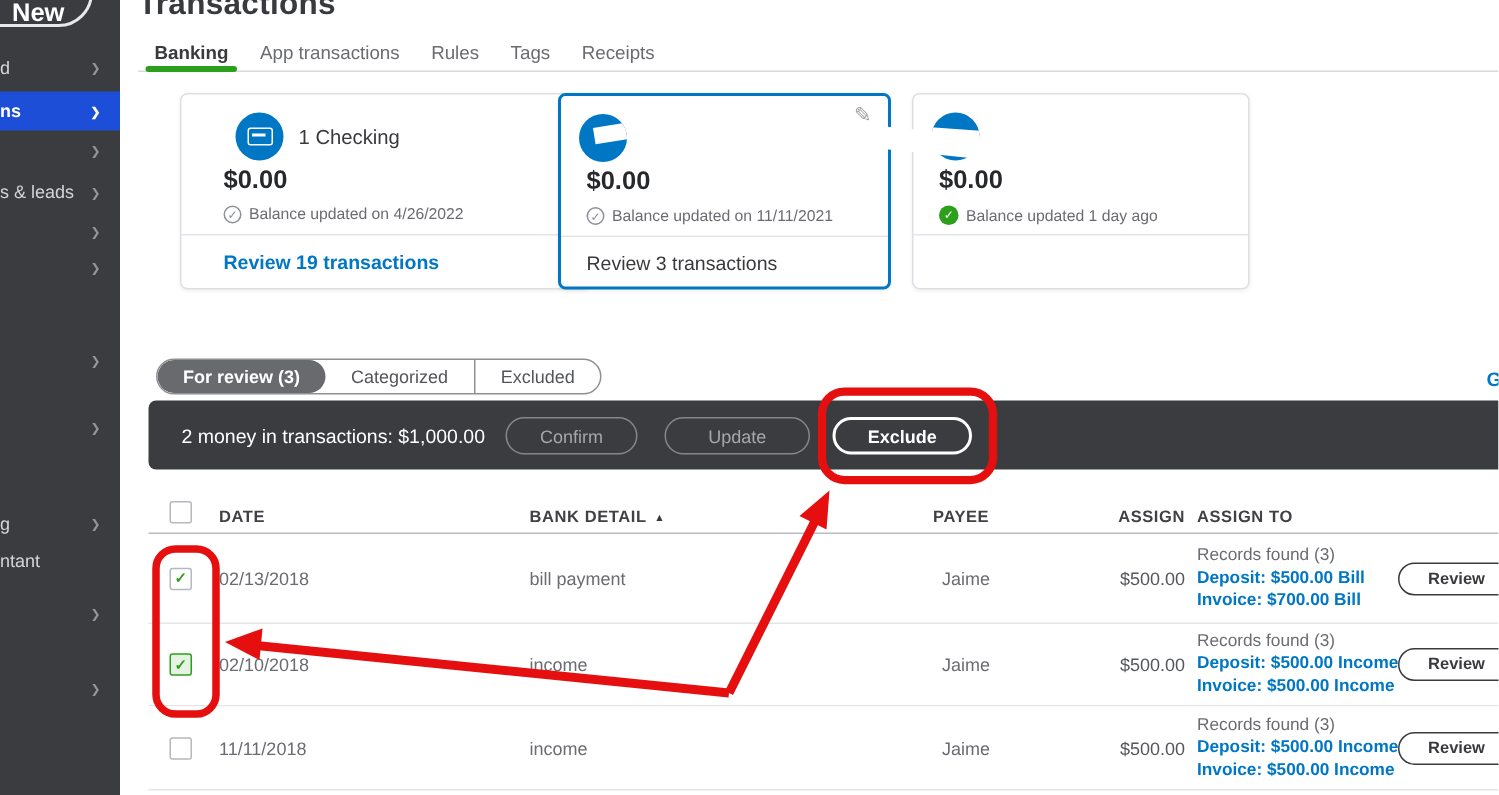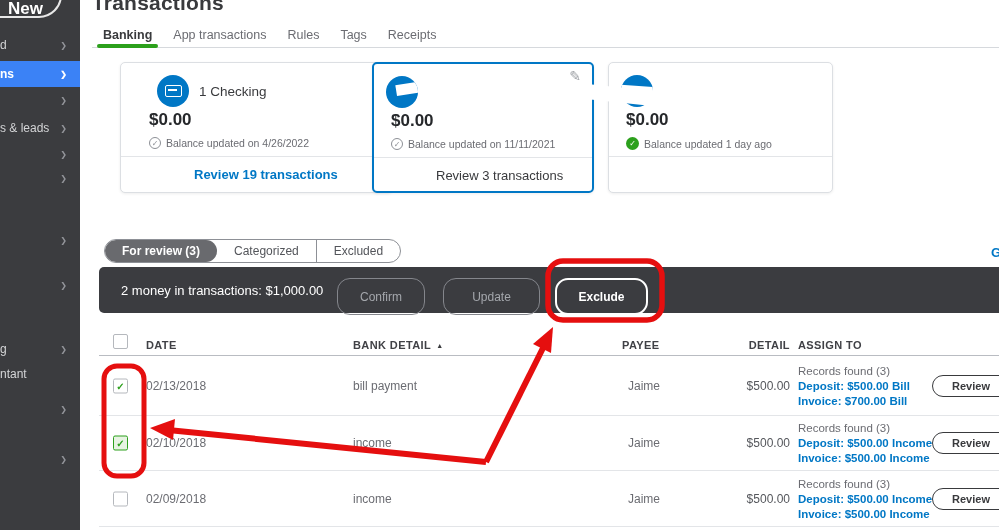--- a/index.html
+++ b/index.html
@@ -11,21 +11,21 @@
 
   
   .sidebar { position:absolute; left:0; top:0; width:80px; height:530px; background:#3b3c3f; z-index:2; }
   .new-btn { position:absolute; left:-44px; top:-28px; width:106px; height:46px;
              border:2px solid #e8e8e8; border-radius:23px; }
   .new-btn-label { position:absolute; left:8px; top:-1px; color:#fff; font-weight:bold; font-size:17px; }
   .sb-item { position:absolute; left:0; width:80px; height:26px; display:flex; align-items:center;
              color:#d4d5d7; font-size:12px; }
   .sb-item .sb-label { white-space:nowrap; }
   .sb-item .chev { position:absolute; right:13px; color:#93959a; font-size:8px; }
-  .sb-item.active { background:#3b82f6; color:#fff; font-weight:bold; }
+  .sb-item.active { background:#1d4ed8; color:#fff; font-weight:bold; }
   .sb-item.active .chev { color:#fff; }
 
   
   .page-title { position:absolute; left:92px; top:-9px; font-size:21px; font-weight:bold; letter-spacing:.2px; }
   .tabbar { position:absolute; left:92px; top:28px; width:907px; height:20px;
             border-bottom:1px solid #d6d9dd; display:flex; gap:15px; padding-left:8px;
             font-size:12.5px; color:#6b6c72; }
   .tab { position:relative; padding:0 3px; display:flex; align-items:flex-start; cursor:default; }
   .tab.active { color:#393a3d; font-weight:bold; }
   .tab.active::after { content:""; position:absolute; left:-3px; right:-3px; bottom:-1px; height:4px;
@@ -56,40 +56,40 @@
   .c1 .card-balance, .c1 .card-status, .c1 .card-action { left:28px; }
   .c2 .card-balance, .c2 .card-status, .c2 .card-action { left:17px; }
   .c3 .card-balance, .c3 .card-status { left:17px; }
   .ic-check-outline { width:12px; height:12px; border:1px solid #8d9096; border-radius:50%;
                       display:inline-flex; align-items:center; justify-content:center;
                       font-size:8px; color:#8d9096; flex:0 0 auto; }
   .ic-check-green { width:13px; height:13px; background:#2ca01c; border-radius:50%;
                     display:inline-flex; align-items:center; justify-content:center;
                     font-size:8px; color:#fff; flex:0 0 auto; }
   .card-divider { position:absolute; left:0; right:0; top:93px; border-top:1px solid #e3e5e8; }
-  .card-action { position:absolute; top:104px; font-size:13px;margin-left:45px; }
+  .card-action { position:absolute; top:104px; font-size:13px; }
   .c1 .card-action { color:#0077c5; font-weight:bold; }
   .c2 .card-action { color:#393a3d; }
   .pencil { position:absolute; right:11px; top:4px; font-size:14px; color:#9a9da2; z-index:4; }
   .streak { position:absolute; left:558px; top:81px; width:124px; height:15px; background:#fff;
             transform:rotate(6deg); transform-origin:left center; z-index:3; }
 
   
   .seg-control { position:absolute; left:104px; top:239px; height:24px; display:flex;
                  border:1px solid #8d9096; border-radius:13px; background:#fff;
                  font-size:12px; color:#53555a; z-index:1; overflow:hidden; }
   .seg { padding:0 17px; display:flex; align-items:center; border-right:1px solid #8d9096; }
   .seg:last-child { border-right:none; }
   .seg.active { background:#696a6e; color:#fff; font-weight:bold; border-radius:13px; border-right:none; }
 
   
   .bulkbar { position:absolute; left:99px; top:267px; width:900px; height:46px; background:#3b3c40;
              border-radius:5px 0 0 5px; z-index:1; }
   .bulk-summary { position:absolute; left:22px; top:16px; color:#fff; font-size:13px; }
-  .bulk-btn { position:absolute; top:11px; height:37px; border-radius:13px; background:transparent;
+  .bulk-btn { position:absolute; top:11px; height:25px; border-radius:13px; background:transparent;
               font-size:12px; display:flex; align-items:center; justify-content:center;
               font-family:"Liberation Sans",sans-serif; }
   .bulk-btn.dim { border:1px solid #84868c; color:#a4a7ac; }
   .bulk-btn.confirm { left:238px; width:88px; }
   .bulk-btn.update  { left:344px; width:97px; }
   .bulk-btn.exclude { left:456px; width:93px; border:2px solid #fff; color:#fff; font-weight:bold; }
 
   
   .thead { position:absolute; left:99px; top:332px; width:900px; height:24px;
            border-bottom:1px solid #b9bcc2; font-size:11px; font-weight:bold;
@@ -249,21 +249,21 @@
       <span class="cb">
         <span class="mark">✓</span>
       </span>
     </div>
   <div class="h-date">DATE</div>
   <div class="h-detail">
     <span>BANK DETAIL</span>
     <span class="sort">▲</span>
   </div>
   <div class="h-payee">PAYEE</div>
-  <div class="h-amount">DETAIL</div>
+  <div class="h-amount">ASSIGN</div>
   <div class="h-assign">ASSIGN TO</div>
 </div>
 
 <div class="trow r1">
   <div class="cell c-cb">
       <span class="cb checked">
         <span class="mark">✓</span>
       </span>
     </div>
   <div class="cell c-date">02/13/2018</div>
@@ -295,21 +295,21 @@
   </div>
   <button class="review-btn">Review</button>
 </div>
 
 <div class="trow r3">
   <div class="cell c-cb">
       <span class="cb">
         <span class="mark">✓</span>
       </span>
     </div>
-  <div class="cell c-date">02/09/2018</div>
+  <div class="cell c-date">11/11/2018</div>
   <div class="cell c-detail">income</div>
   <div class="cell c-payee">Jaime</div>
   <div class="cell c-amount">$500.00</div>
   <div class="cell c-assign">
     <div class="ln-gray">Records found (3)</div>
     <div class="ln-blue">Deposit: $500.00 Income</div>
     <div class="ln-blue">Invoice: $500.00 Income</div>
   </div>
   <button class="review-btn">Review</button>
 </div>

